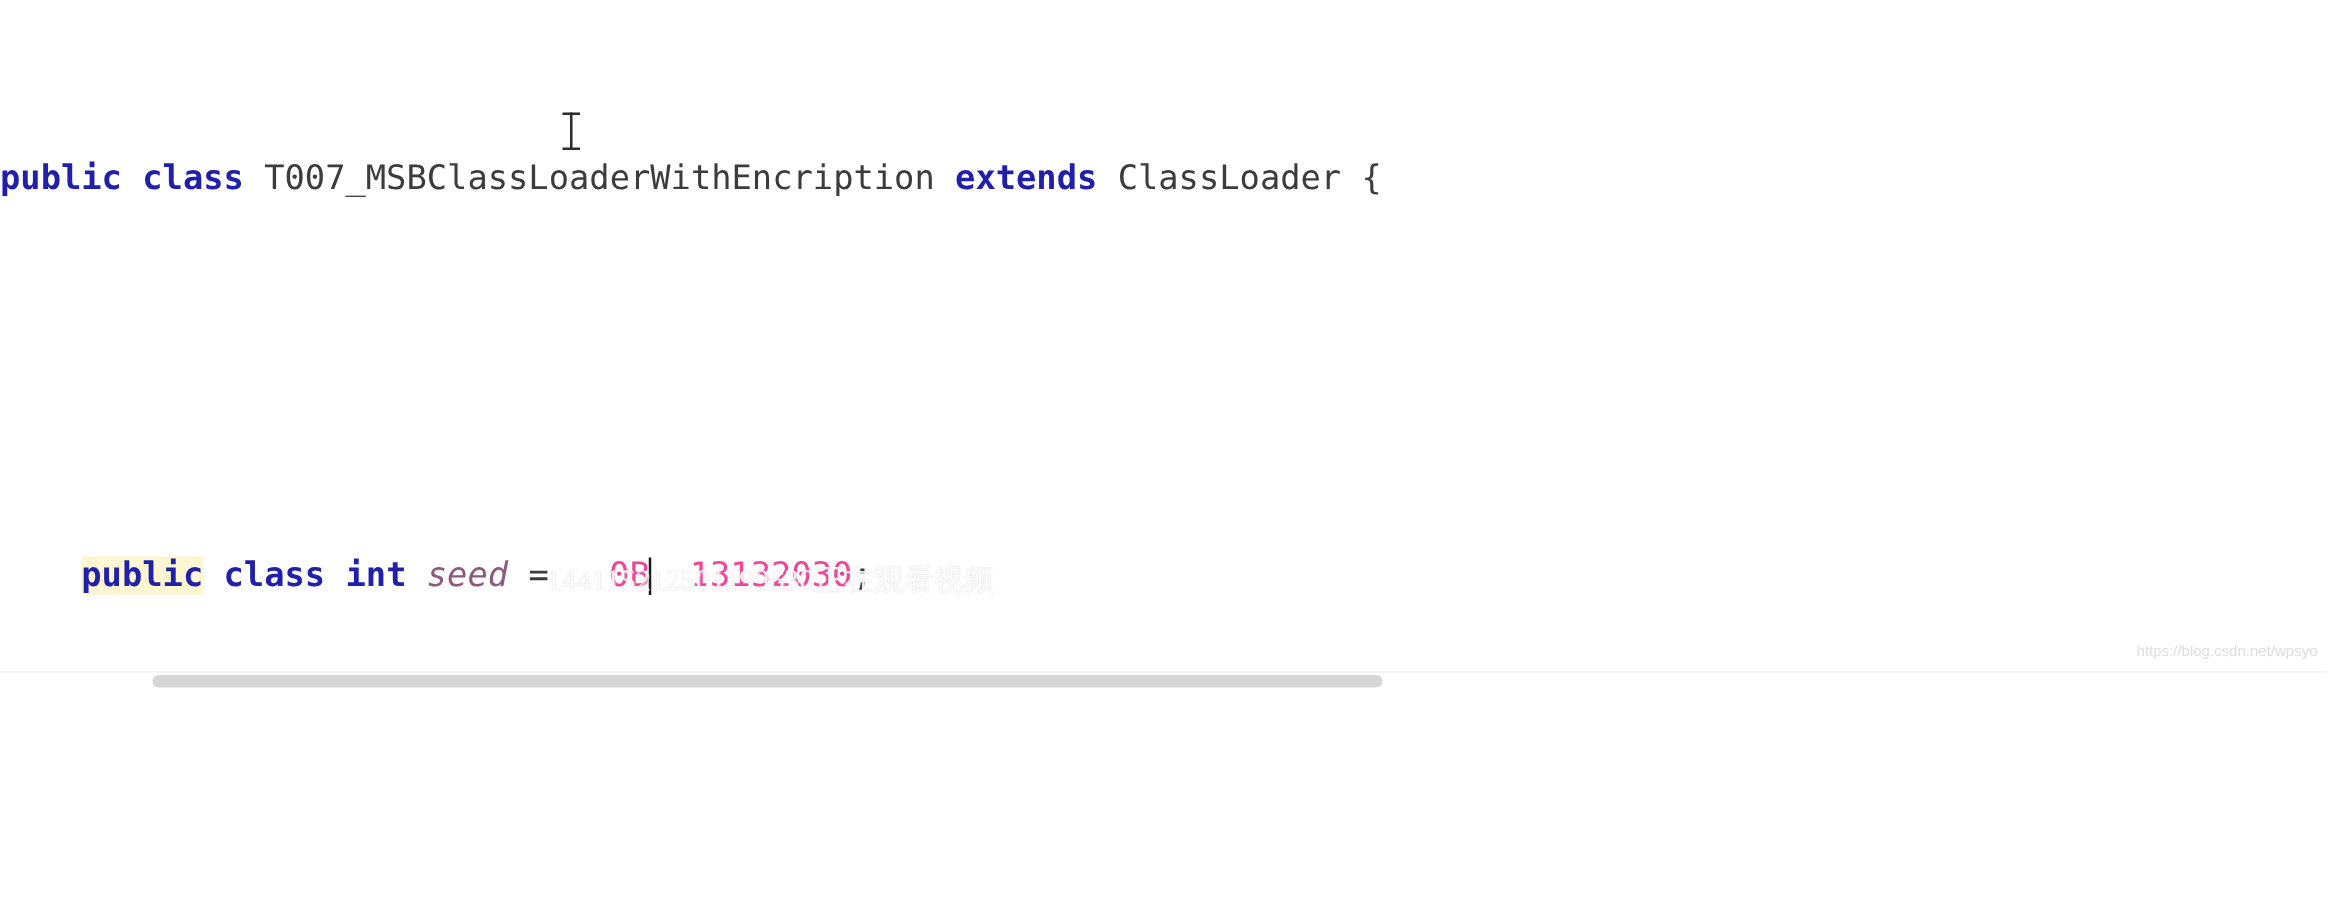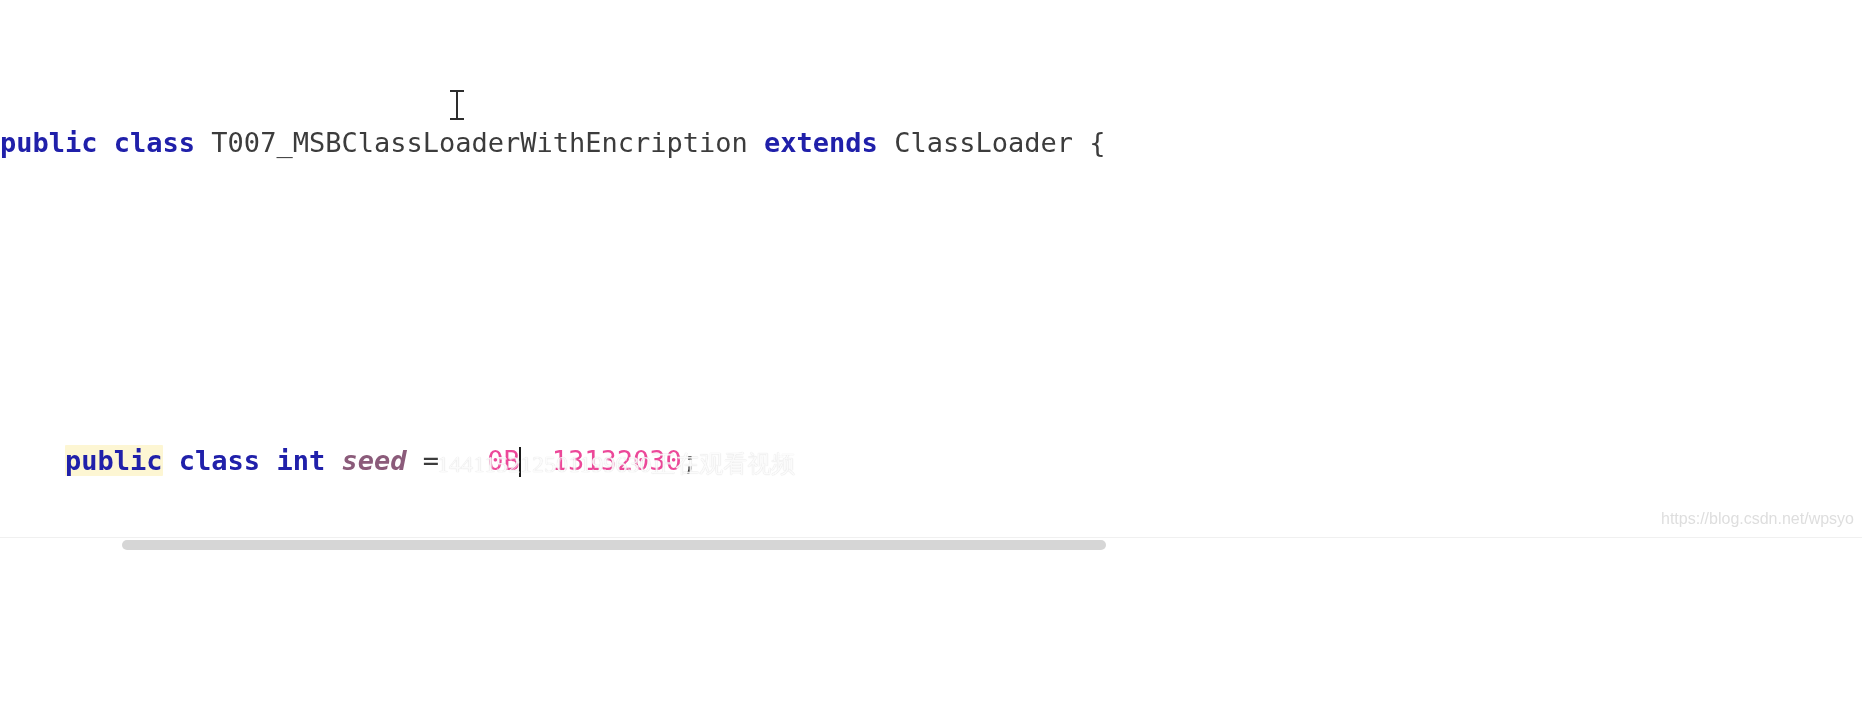--- a/index.html
+++ b/index.html
@@ -39,21 +39,21 @@
   .line {
     height: 31.8px;
     white-space: pre;
     position: relative;
   }
 
   
   .kw      { color: #2020aa; font-weight: bold; }   
   .plain   { color: #3c3c3c; }
   .type    { color: #3c3c3c; }
-  .field   { color: #8b5b7a; font-style: italic; font-weight: bold; }  
+  .field   { color: #8b5b7a; font-style: italic; }  
   .num     { color: #ec4899; margin-left: 32px; }  
 
   
   .hl-yellow {
     background: #fdf6d3;
     border-radius: 1px;
   }
 
   
   .caret {
@@ -107,21 +107,21 @@
        1px 1px 0 rgba(255,255,255,0.55);
     white-space: nowrap;
     pointer-events: none;
     opacity: 0.95;
   }
   .wm-csdn {
     position: absolute;
     right: 8px;
     bottom: 24px;
     font-family: "Liberation Sans", "DejaVu Sans", sans-serif;
-    font-size: 16px;
+    font-size: 12px;
     color: #dedede;
     white-space: nowrap;
     pointer-events: none;
   }
 
   
   .hscroll-track {
     position: absolute;
     left: 0;
     bottom: 0;

